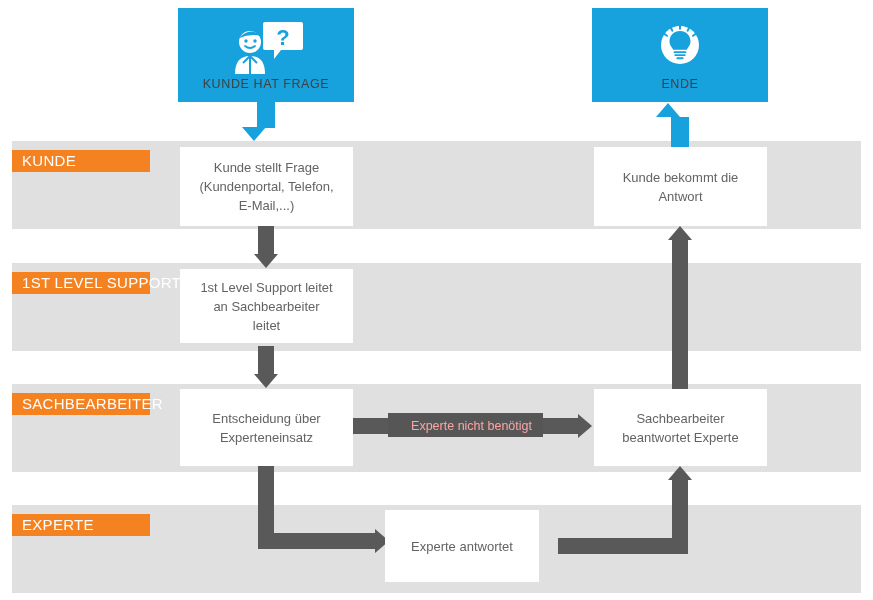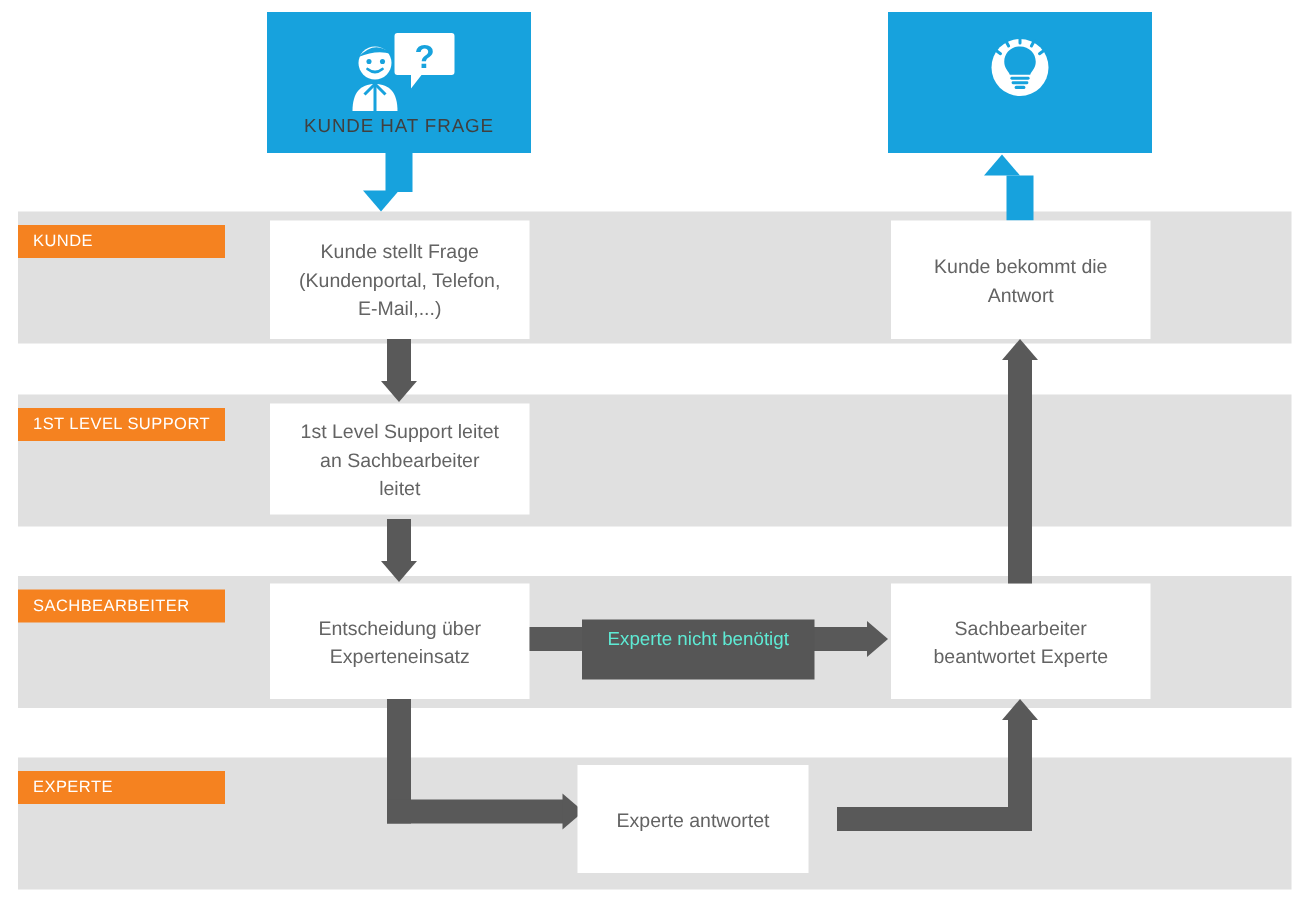--- a/index.html
+++ b/index.html
@@ -23,21 +23,21 @@
     position: absolute;
     left: 12px;
     width: 849px;
     background: #e0e0e0;
   }
   .lane-label {
     position: absolute;
     left: 12px;
     background: #f58220;
     color: #ffffff;
-    font-size: 11px;
+    font-size: 15px;
     letter-spacing: .3px;
     height: 22px;
     line-height: 22px;
     padding: 0 10px;
     box-sizing: border-box;
     white-space: nowrap;
   }
   
   .terminator {
     position: absolute;
@@ -85,28 +85,28 @@
   .arrow-down  { border-left: 12px solid transparent; border-right: 12px solid transparent; border-top: 14px solid #595959; }
   .arrow-up    { border-left: 12px solid transparent; border-right: 12px solid transparent; border-bottom: 14px solid #595959; }
   .arrow-right { border-top: 12px solid transparent; border-bottom: 12px solid transparent; border-left: 14px solid #595959; }
   .arrow-down.blue { border-top-color: #17a2dd; }
   .arrow-up.blue   { border-bottom-color: #17a2dd; }
 
   
   .edge-label {
     position: absolute;
     background: #565656;
-    color: #5eead4;
+    color: #fca5a5;
     font-size: 12.5px;
-    height: 40px;
+    height: 24px;
     line-height: 26px;
     padding: 0 11px;
     box-sizing: border-box;
     white-space: nowrap;
-    text-align: center;
+    text-align: right;
   }
 </style>
 </head>
 <body>
 
 <div id="canvas">
 
   <div class="lane" style="top:141px;height:88px;"></div>
   <div class="lane" style="top:263px;height:88px;"></div>
   <div class="lane" style="top:384px;height:88px;"></div>
@@ -157,20 +157,21 @@
         <rect x="22.4" y="34.2" width="11.2" height="1.9" rx="0.9" fill="#17a2dd"></rect>
         <rect x="24.4" y="37.2" width="7.2" height="2.1" rx="1" fill="#17a2dd"></rect>
 
         <path d="M28 4.5 v4.2" stroke="#17a2dd" stroke-width="2" stroke-linecap="round"></path>
         <path d="M18.4 7 l2 3.7" stroke="#17a2dd" stroke-width="2" stroke-linecap="round"></path>
         <path d="M37.6 7 l-2 3.7" stroke="#17a2dd" stroke-width="2" stroke-linecap="round"></path>
         <path d="M11.6 13.4 l3.4 2.4" stroke="#17a2dd" stroke-width="2" stroke-linecap="round"></path>
         <path d="M44.4 13.4 l-3.4 2.4" stroke="#17a2dd" stroke-width="2" stroke-linecap="round"></path>
       </svg>
     </div>
+    <div class="term-label">ENDE</div>
   </div>
 
   <div class="vline blue" style="left:671px;top:117px;width:18px;height:30px;"></div>
   <div class="arrowhead arrow-up blue" style="left:656px;top:103px;"></div>
 
   <div class="box" style="left:594px;top:147px;width:173px;height:79px;">
     <span>
       <span>Kunde bekommt die</span><br>
       <span>Antwort</span>
     </span>

